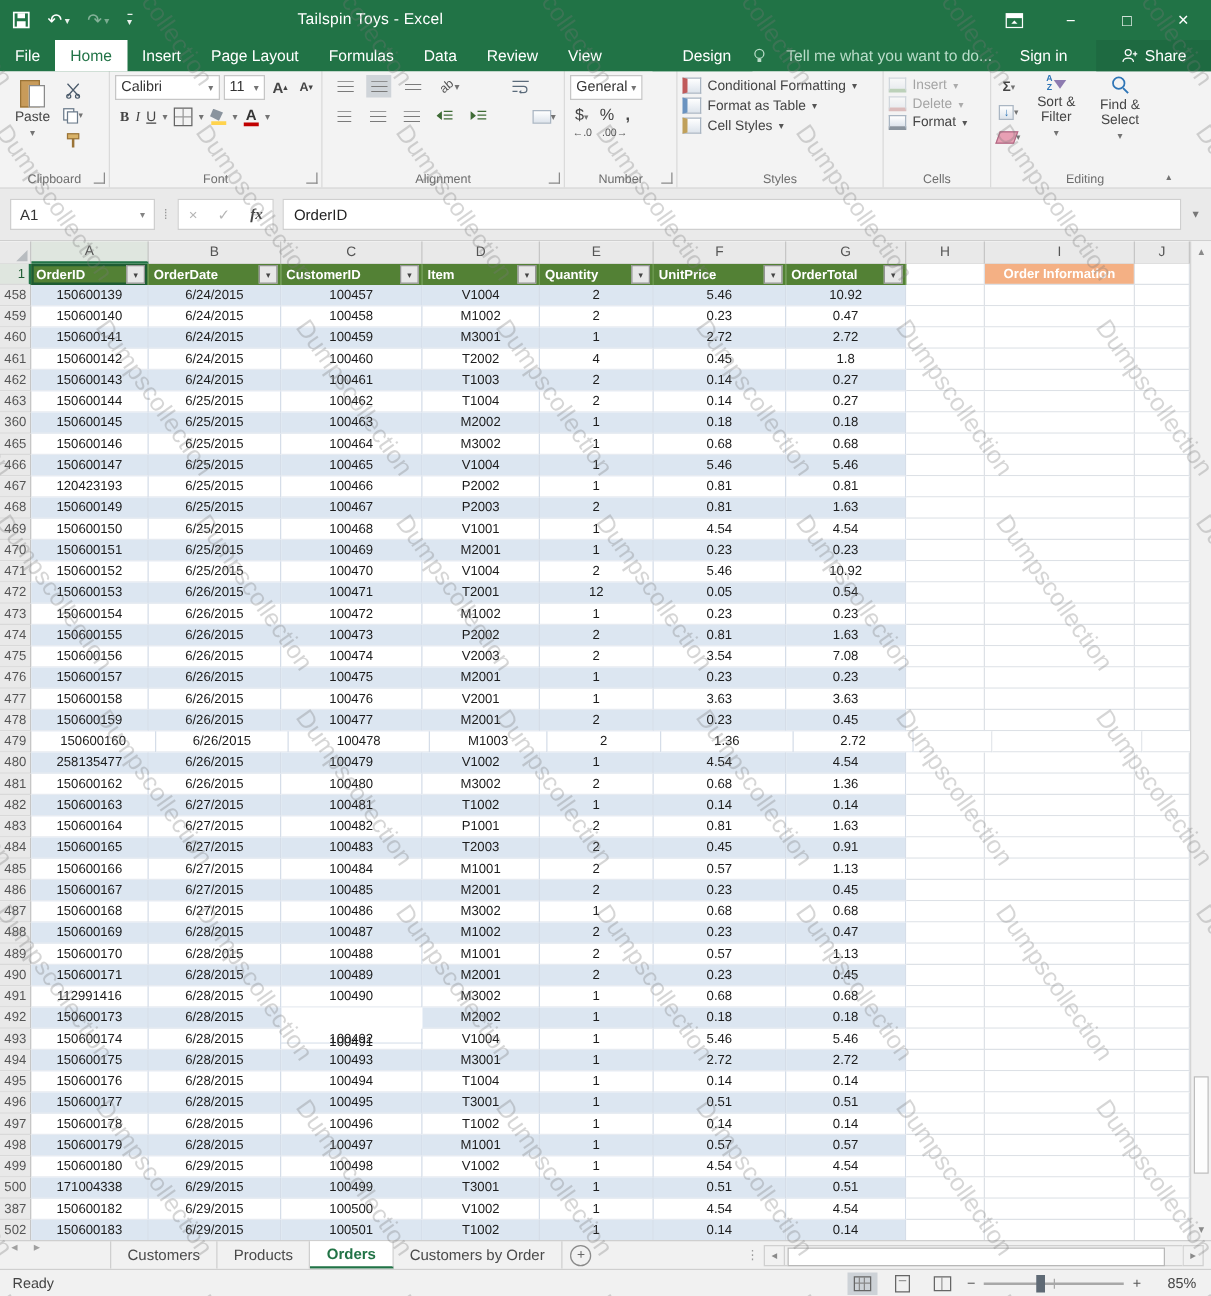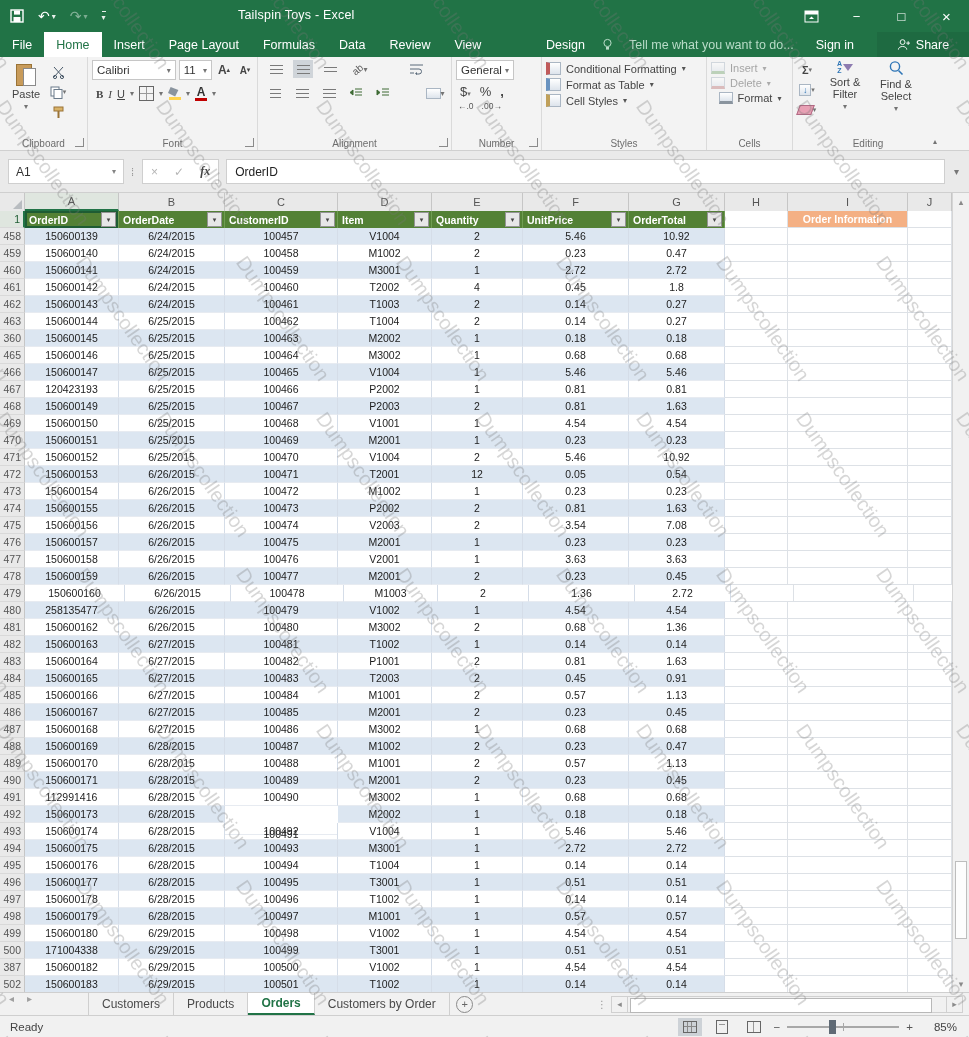--- a/index.html
+++ b/index.html
@@ -380,21 +380,21 @@
           <div class="row dim" style="gap: 5px;">
             <span class="ibox" style="width: 14px; height: 12px; border-bottom: 3px solid rgb(122, 168, 116);"></span>
             <span>Insert</span>
             <span class="carr">▾</span>
           </div>
           <div class="row dim" style="gap: 5px;">
             <span class="ibox" style="width: 14px; height: 12px; border-bottom: 3px solid rgb(192, 122, 122);"></span>
             <span>Delete</span>
             <span class="carr">▾</span>
           </div>
-          <div class="row" style="gap: 5px; justify-content: center;">
+          <div class="row" style="gap: 5px;">
             <span class="ibox" style="width: 14px; height: 12px; border-bottom: 3px solid rgb(138, 148, 158);"></span>
             <span>Format</span>
             <span class="carr">▾</span>
           </div>
         </div>
       <div class="glabel">Cells</div>
     </div>
 
     <div class="group" style="width:150px;border-right:none">
       <div class="row" style="align-items:flex-start;gap:4px">

